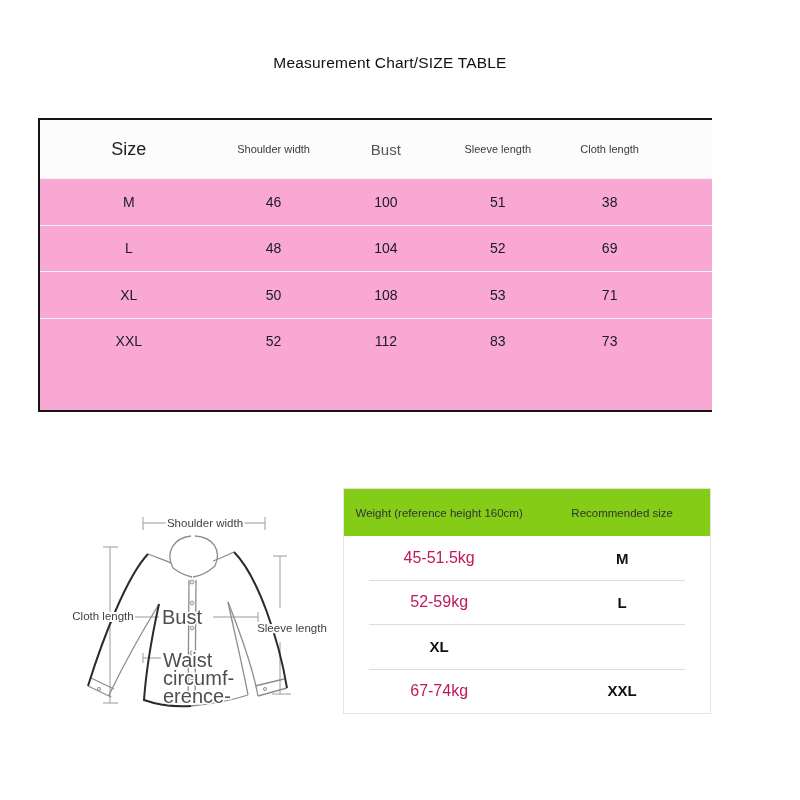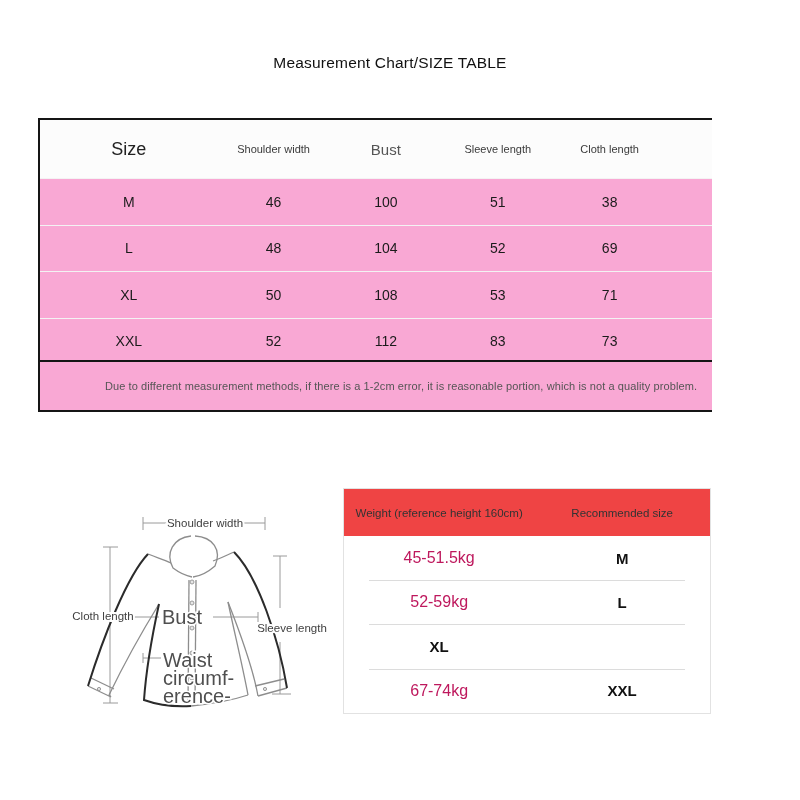--- a/index.html
+++ b/index.html
@@ -43,21 +43,21 @@
   .garment text { font-family:"Liberation Sans", sans-serif; }
   .dim-label { font-size:11.5px; fill:#3f3f3f; paint-order:stroke; stroke:#ffffff; stroke-width:4px; }
   .big-label { font-size:20px; fill:#4f4f4f; paint-order:stroke; stroke:#ffffff; stroke-width:3px; }
 
   
   .weight-table {
     position:absolute; left:343px; top:488px; width:368px; height:226px;
     border:1px solid #e2e2e2; background:#fff; box-sizing:border-box;
   }
   .wt-grid { display:grid; grid-template-columns:52% 48%; align-items:center; }
-  .wt-header { height:47px; background:#ef4444; }
+  .wt-header { height:47px; background:#84cc16; }
   .wt-header span { text-align:center; font-size:11.5px; color:#333; }
   .wt-row { height:44.2px; position:relative; }
   .wt-row + .wt-row::before {
     content:""; position:absolute; top:0; left:25px; right:25px;
     border-top:1px solid #dcdcdc;
   }
   .wt-row .w-val { text-align:center; font-size:16px; color:#be185d; }
   .wt-row .s-val { text-align:center; font-size:15px; color:#111; font-weight:600; }
 </style>
 </head>
@@ -103,23 +103,20 @@
     </div>
     <div class="st-grid st-row">
       <span>XXL</span>
       <span>52</span>
       <span>112</span>
       <span>83</span>
       <span>73</span>
       <span></span>
     </div>
 
-    <div class="st-note-wrap">
-      <div class="st-note">Due to different measurement methods, if there is a 1-2cm error, it is reasonable portion, which is not a quality problem.</div>
-    </div>
   </section>
 
   <svg class="garment" width="280" height="250" viewBox="0 0 280 250">
 
     <g stroke="#9a9a9a" stroke-width="1" fill="none">
 
       <line x1="88" y1="33" x2="210" y2="33"></line>
       <line x1="88" y1="27" x2="88" y2="40"></line>
       <line x1="210" y1="27" x2="210" y2="40"></line>
 

